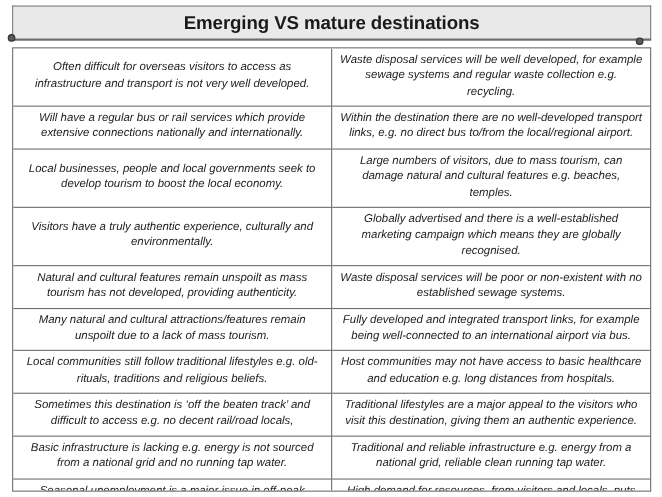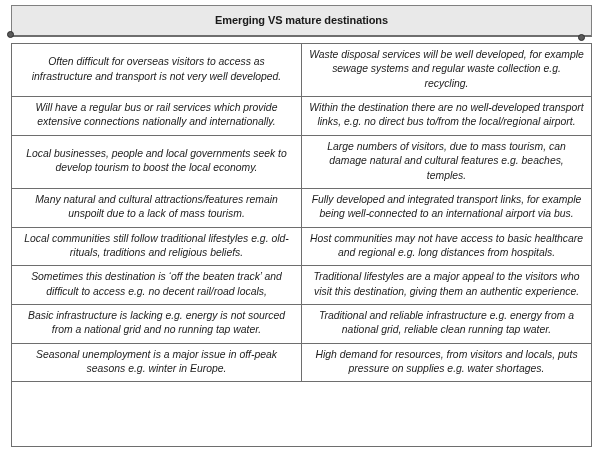--- a/index.html
+++ b/index.html
@@ -39,21 +39,21 @@
     height: 32px;
     box-sizing: border-box;
     background: #e9e9e9;
     border: 1px solid #808080;
     border-bottom: 2px solid #6e6e6e;
     display: flex;
     align-items: center;
     justify-content: center;
   }
   .title-text {
-    font-size: 11px;
+    font-size: 17px;
     font-weight: bold;
     color: #1a1a1a;
     letter-spacing: -0.1px;
     line-height: 1;
   }
 
   
   .handle {
     position: absolute;
     width: 7px;
@@ -147,37 +147,53 @@
 
         <tr>
           <td>
             <span class="cell-text">Local businesses, people and local governments seek to develop tourism to boost the local economy.</span>
           </td>
           <td>
             <span class="cell-text">Large numbers of visitors, due to mass tourism, can damage natural and cultural features e.g. beaches, temples.</span>
           </td>
         </tr>
 
-
+        <tr>
+          <td>
+            <span class="cell-text">Visitors have a truly authentic experience, culturally and environmentally.</span>
+          </td>
+          <td>
+            <span class="cell-text">Globally advertised and there is a well-established marketing campaign which means they are globally recognised.</span>
+          </td>
+        </tr>
+
+        <tr>
+          <td>
+            <span class="cell-text">Natural and cultural features remain unspoilt as mass tourism has not developed, providing authenticity.</span>
+          </td>
+          <td>
+            <span class="cell-text">Waste disposal services will be poor or non-existent with no established sewage systems.</span>
+          </td>
+        </tr>
 
         <tr>
           <td>
             <span class="cell-text">Many natural and cultural attractions/features remain unspoilt due to a lack of mass tourism.</span>
           </td>
           <td>
             <span class="cell-text">Fully developed and integrated transport links, for example being well-connected to an international airport via bus.</span>
           </td>
         </tr>
 
         <tr>
           <td>
             <span class="cell-text">Local communities still follow traditional lifestyles e.g. old-rituals, traditions and religious beliefs.</span>
           </td>
           <td>
-            <span class="cell-text">Host communities may not have access to basic healthcare and regional e.g. long distances from hospitals.</span>
+            <span class="cell-text">Host communities may not have access to basic healthcare and education e.g. long distances from hospitals.</span>
           </td>
         </tr>
 
         <tr>
           <td>
             <span class="cell-text">Sometimes this destination is ‘off the beaten track’ and difficult to access e.g. no decent rail/road locals,</span>
           </td>
           <td>
             <span class="cell-text">Traditional lifestyles are a major appeal to the visitors who visit this destination, giving them an authentic experience.</span>
           </td>

